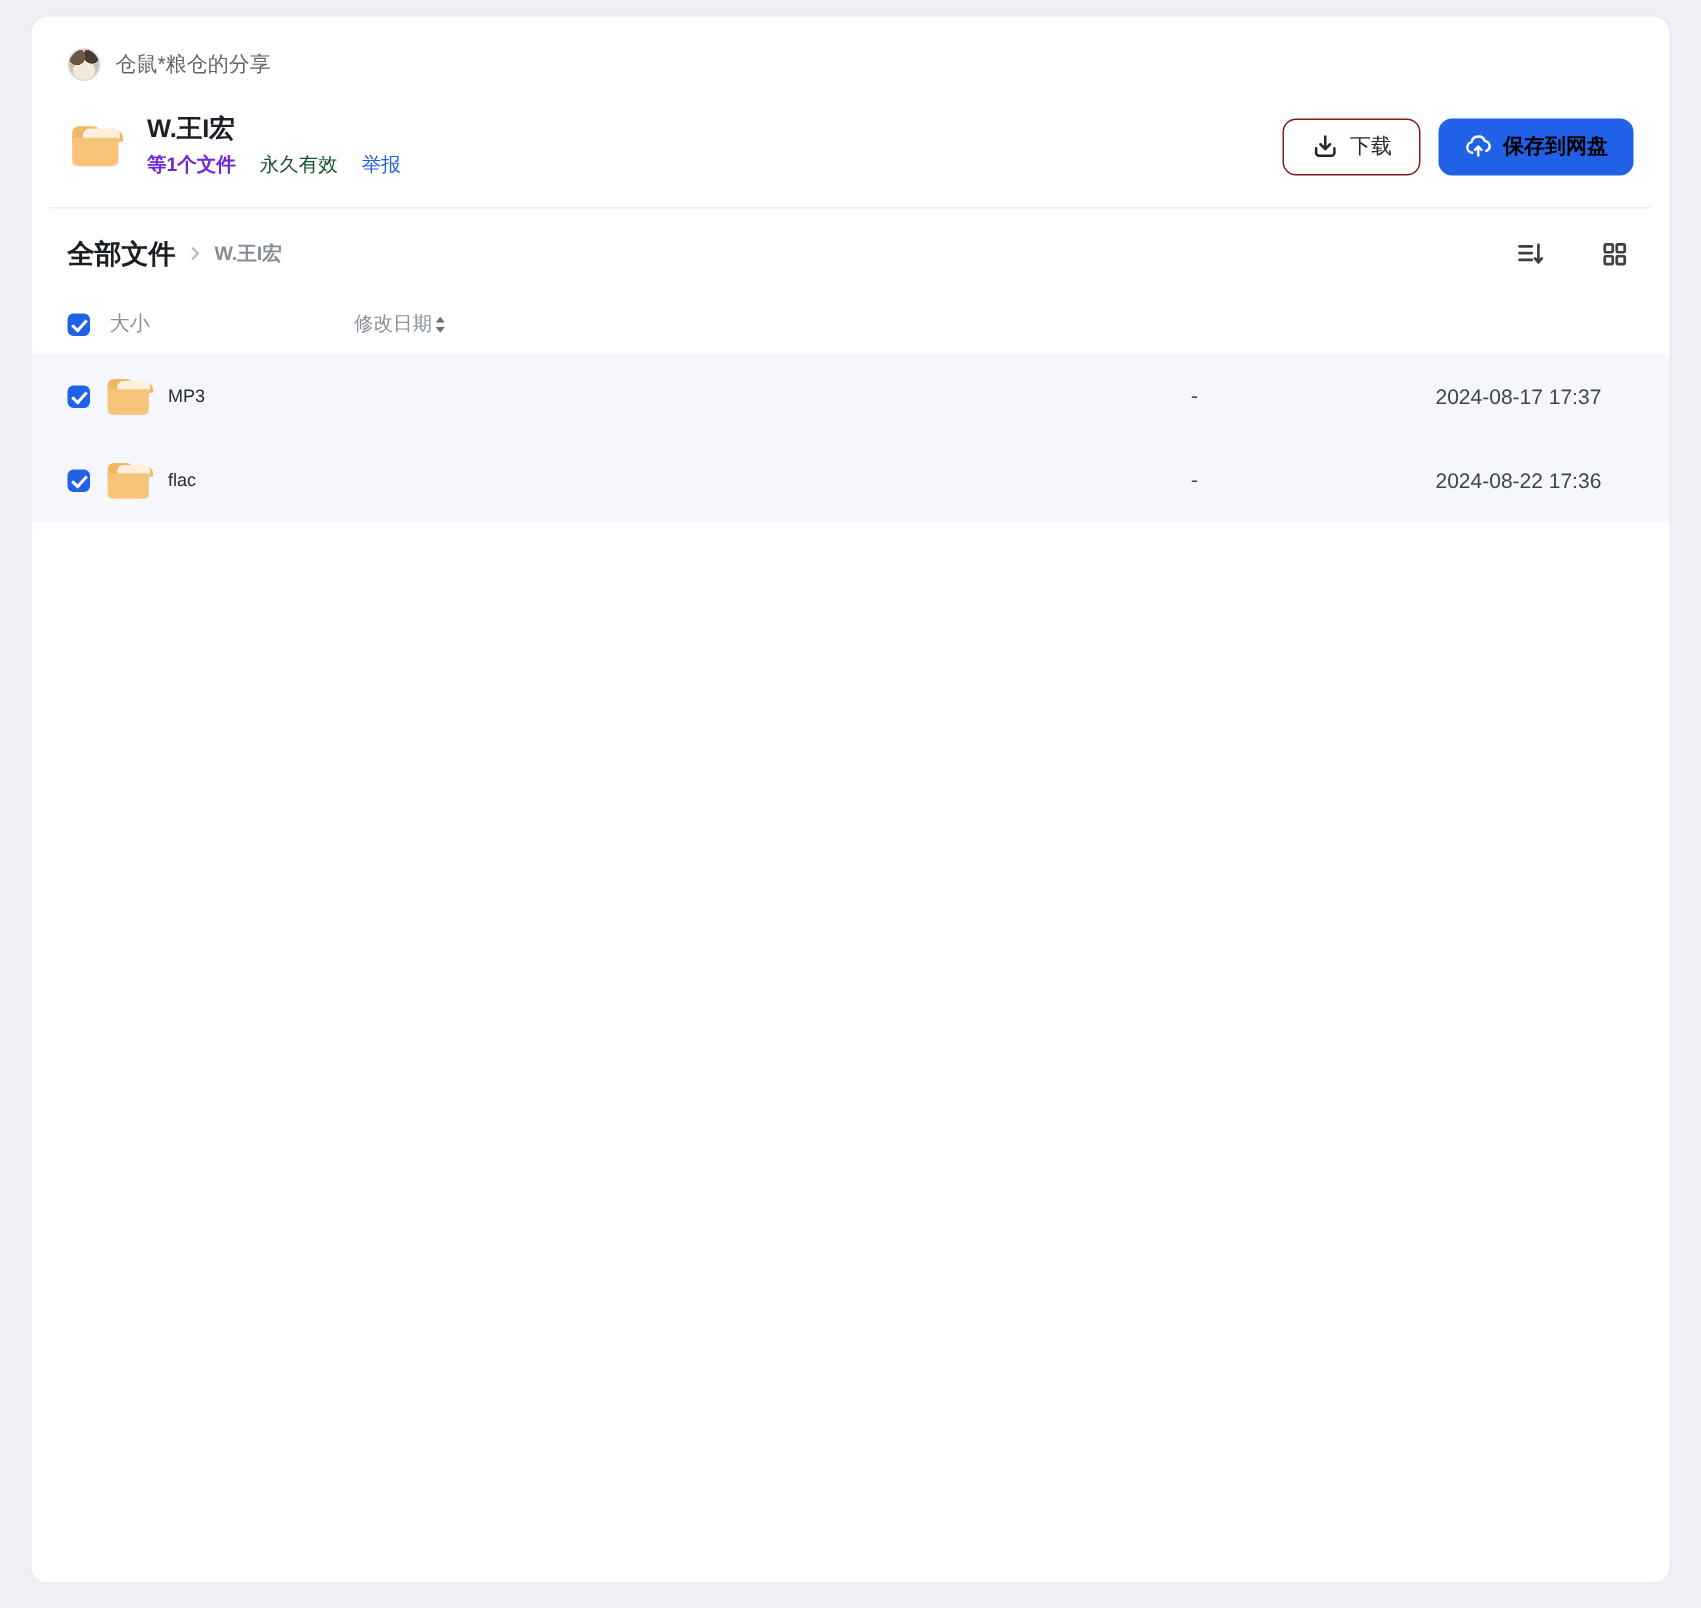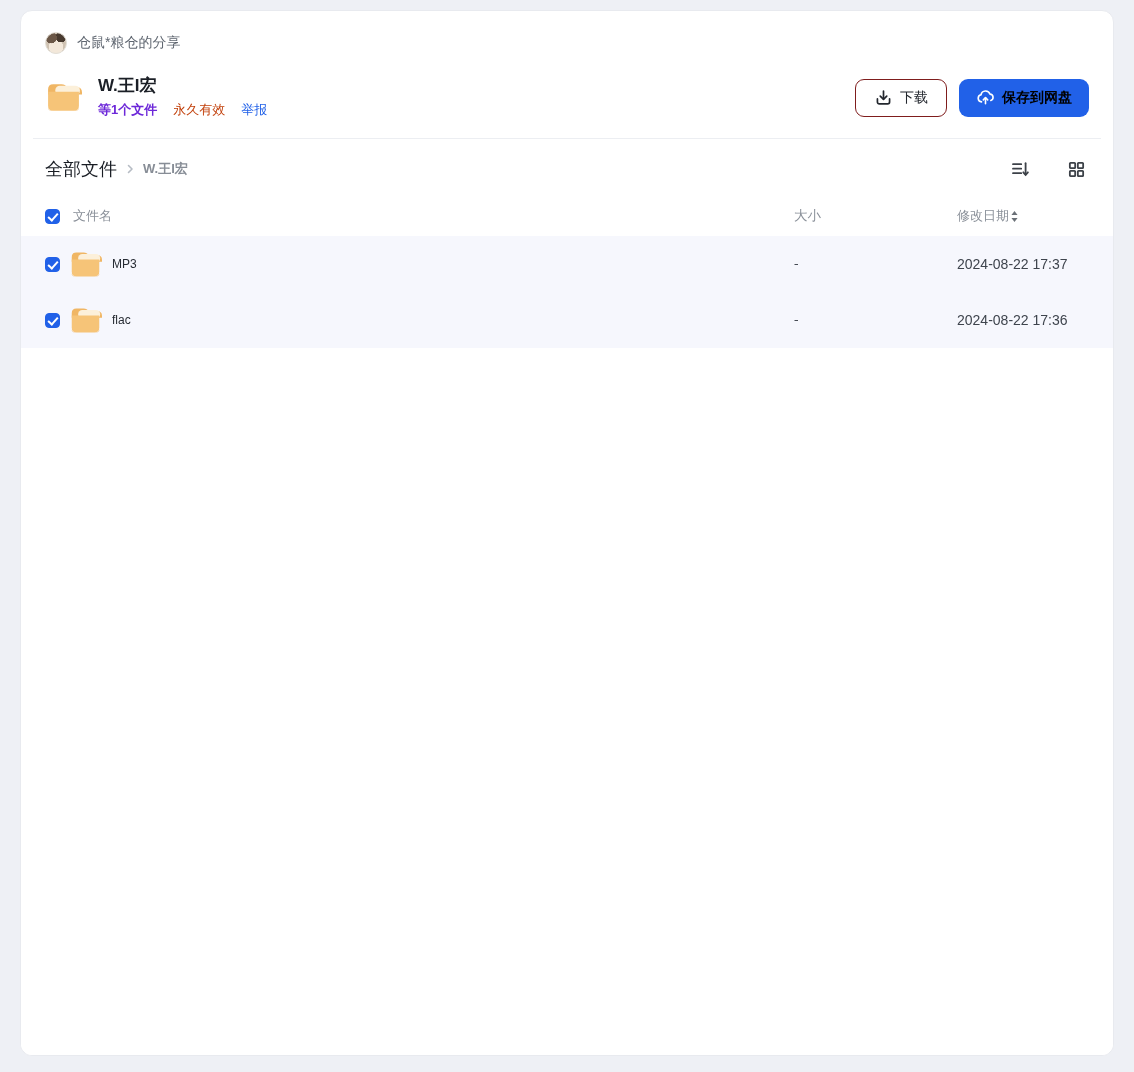--- a/index.html
+++ b/index.html
@@ -37,41 +37,41 @@
   
   .file-info {
     display:flex; align-items:center;
     padding:22px 24px 0 24px;
   }
   .big-folder { width:37px; height:37px; flex:none; }
   .file-info-texts { margin-left:16px; flex:1; }
   .file-title { font-size:17px; font-weight:700; color:#1b1f26; line-height:1.2; }
   .file-meta { display:flex; align-items:center; gap:16px; margin-top:5px; }
   .meta-count { font-size:13px; font-weight:700; color:#6d28d9; }
-  .meta-valid { font-size:13px; color:#c2410c; }
+  .meta-valid { font-size:13px; color:#14532d; }
   .meta-report { font-size:13px; font-weight:400; color:#2161e8; cursor:pointer; text-decoration:none; }
   .actions { display:flex; align-items:center; gap:12px; }
   .btn { display:flex; align-items:center; gap:7px; height:38px; border-radius:9px;
          font-size:14px; cursor:pointer; border:none; }
   .btn-download {
     background:#fff; border:1px solid #7f1d1d; color:#23272e;
     padding:0 18px; font-weight:500;
   }
   .btn-save {
     background:#2161e8; color:#000000; padding:0 17px; font-weight:600;
   }
   .btn svg { flex:none; }
   
   .divider { height:1px; background:#eceef2; margin:19px 12px 0 12px; }
   
   .toolbar {
     display:flex; align-items:center;
     padding:17px 24px 0 24px;
   }
-  .crumb-root { font-size:18px; font-weight:400; color:#191d24; cursor:pointer; }
+  .crumb-root { font-size:18px; font-weight:700; color:#191d24; cursor:pointer; }
   .crumb-sep { margin:0 8px; display:flex; align-items:center; }
   .crumb-cur { font-size:13px; font-weight:600; color:#878d96; }
   .toolbar-spacer { flex:1; }
   .icon-btn { width:26px; height:26px; display:flex; align-items:center; justify-content:center;
               cursor:pointer; background:none; border:none; }
   .icon-btn + .icon-btn { margin-left:30px; }
   
   .thead {
     display:flex; align-items:center;
     height:40px; margin-top:14px;
@@ -179,23 +179,20 @@
         <rect x="3" y="3" width="5.6" height="5.6" rx="0.8"></rect>
         <rect x="11.4" y="3" width="5.6" height="5.6" rx="0.8"></rect>
         <rect x="3" y="11.4" width="5.6" height="5.6" rx="0.8"></rect>
         <rect x="11.4" y="11.4" width="5.6" height="5.6" rx="0.8"></rect>
       </svg>
     </button>
   </div>
 
   <div class="thead">
     <input type="checkbox" class="cb" checked="true" style="">
-    <div class="col-name">
-      <span class="hname">文件名</span>
-    </div>
     <div class="col-size hname">大小</div>
     <div class="col-date">
       <span class="hname">修改日期</span>
       <svg width="9" height="13" viewBox="0 0 10 14" fill="#6a7077">
         <path d="M5 1 L8.4 5.4 H1.6 Z"></path>
         <path d="M5 13 L1.6 8.6 H8.4 Z"></path>
       </svg>
     </div>
   </div>
 
@@ -206,21 +203,21 @@
       <div class="col-name">
         <svg class="row-icon" viewBox="0 0 36 36">
           <path d="M3 10 q0-5 5-5 h8 q4 0 5 3 h10 q5 0 5 5 v2 H3 z" fill="#F0B664"></path>
           <rect x="10" y="6.5" width="24" height="9.5" rx="4.5" fill="#FCF0DA"></rect>
           <path d="M3 12.5 h30 v13.5 q0 5 -5 5 H8 q-5 0 -5 -5 z" fill="#F6C478"></path>
           <path d="M3 28.5 q0 2.5 5 2.5 h20 q5 0 5 -2.5 v-1 q0 3.5 -5 3.5 H8 q-5 0 -5 -3.5 z" fill="#EFB160"></path>
         </svg>
         <span class="row-name">MP3</span>
       </div>
       <div class="col-size cell">-</div>
-      <div class="col-date date-cell">2024-08-22 17:37</div>
+      <div class="col-date date-cell">2024-08-17 17:37</div>
     </div>
 
     <div class="file-row">
       <input type="checkbox" class="cb" checked="true" style="">
       <div class="col-name">
         <svg class="row-icon" viewBox="0 0 36 36">
           <path d="M3 10 q0-5 5-5 h8 q4 0 5 3 h10 q5 0 5 5 v2 H3 z" fill="#F0B664"></path>
           <rect x="10" y="6.5" width="24" height="9.5" rx="4.5" fill="#FCF0DA"></rect>
           <path d="M3 12.5 h30 v13.5 q0 5 -5 5 H8 q-5 0 -5 -5 z" fill="#F6C478"></path>
           <path d="M3 28.5 q0 2.5 5 2.5 h20 q5 0 5 -2.5 v-1 q0 3.5 -5 3.5 H8 q-5 0 -5 -3.5 z" fill="#EFB160"></path>

